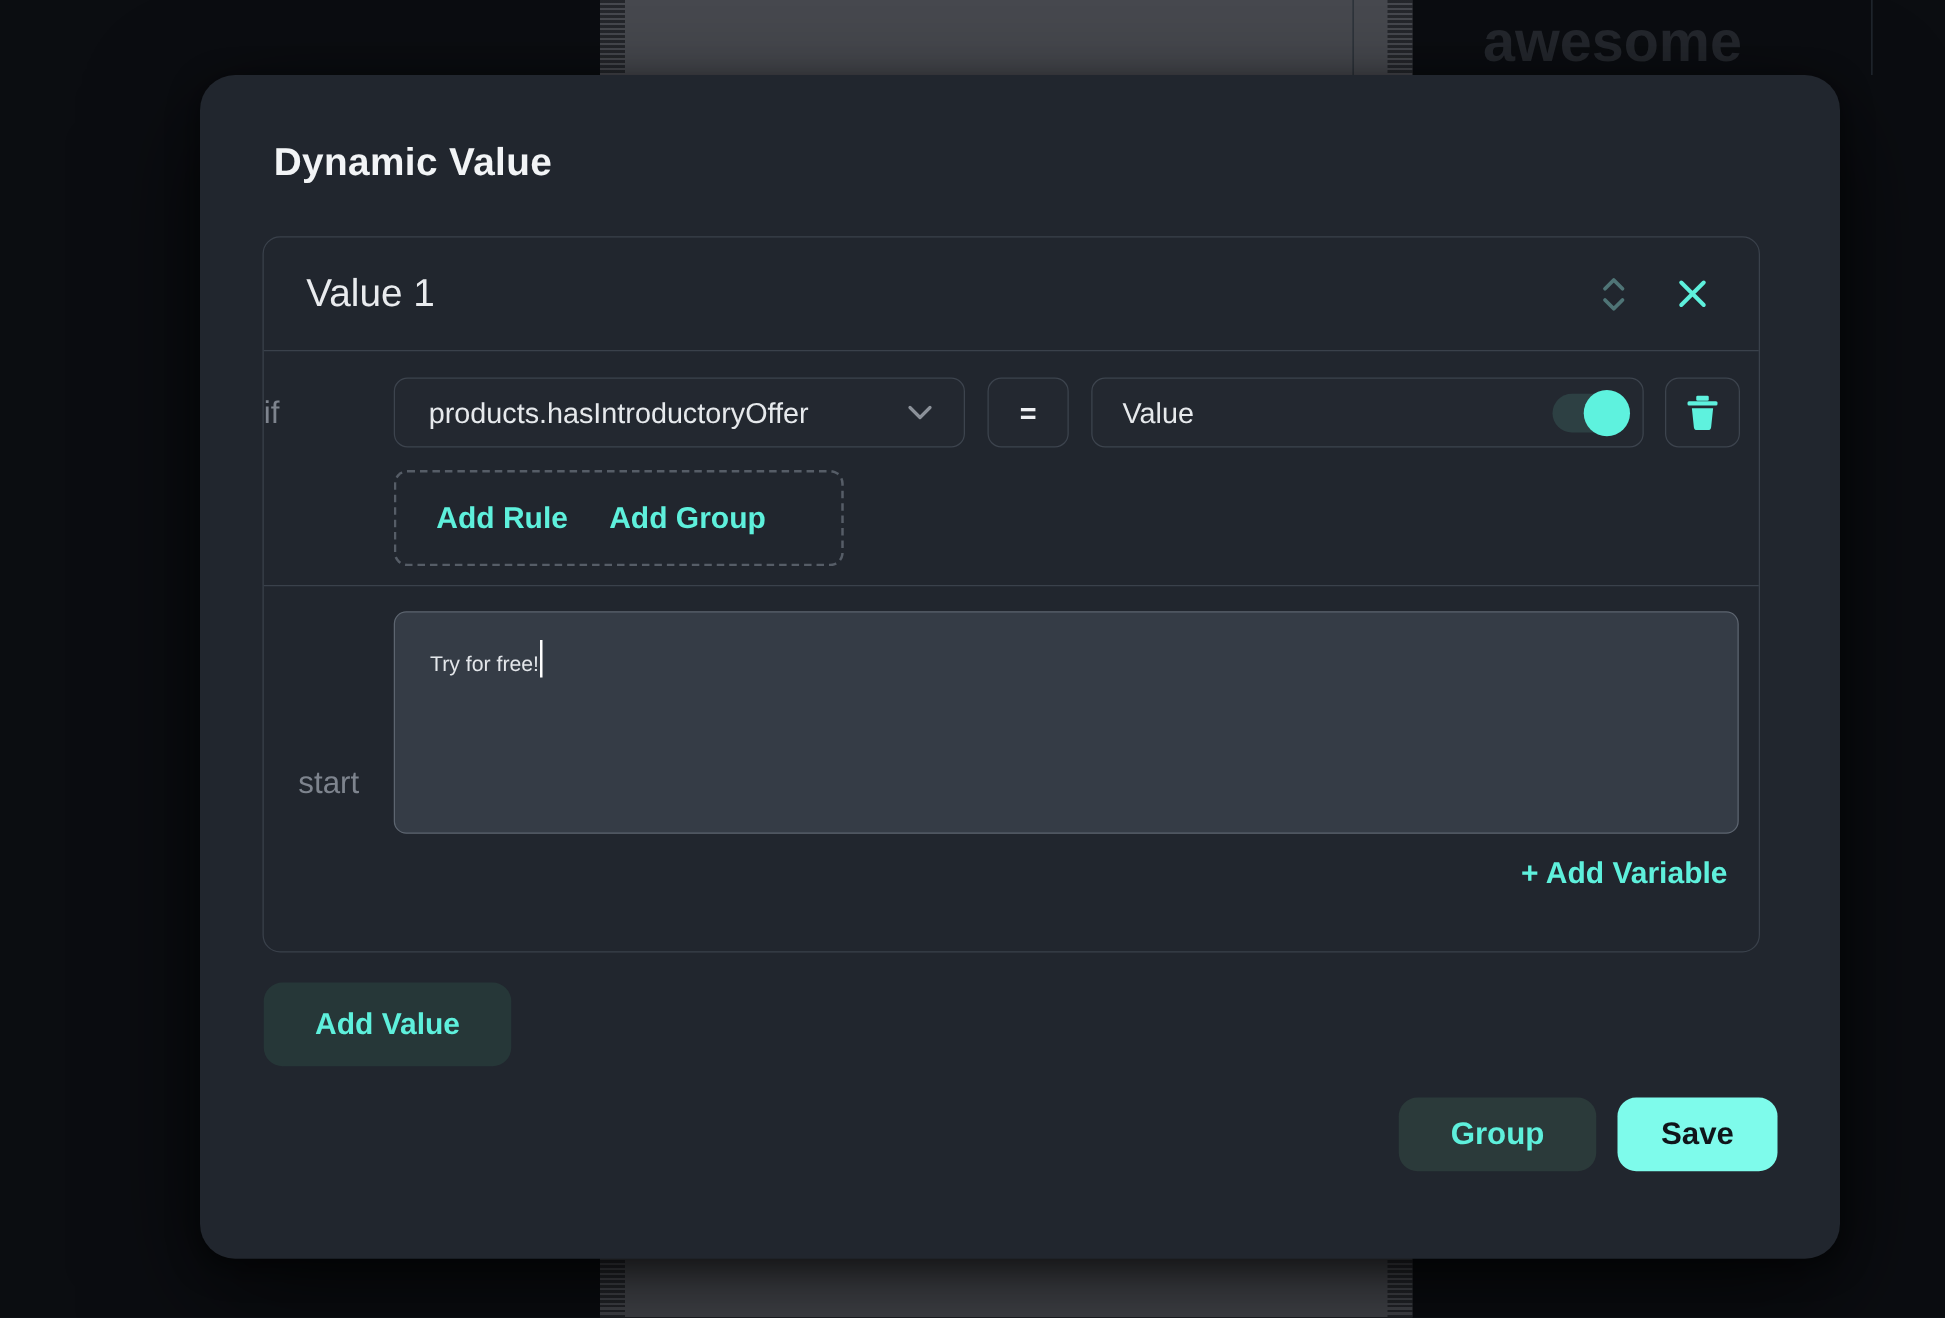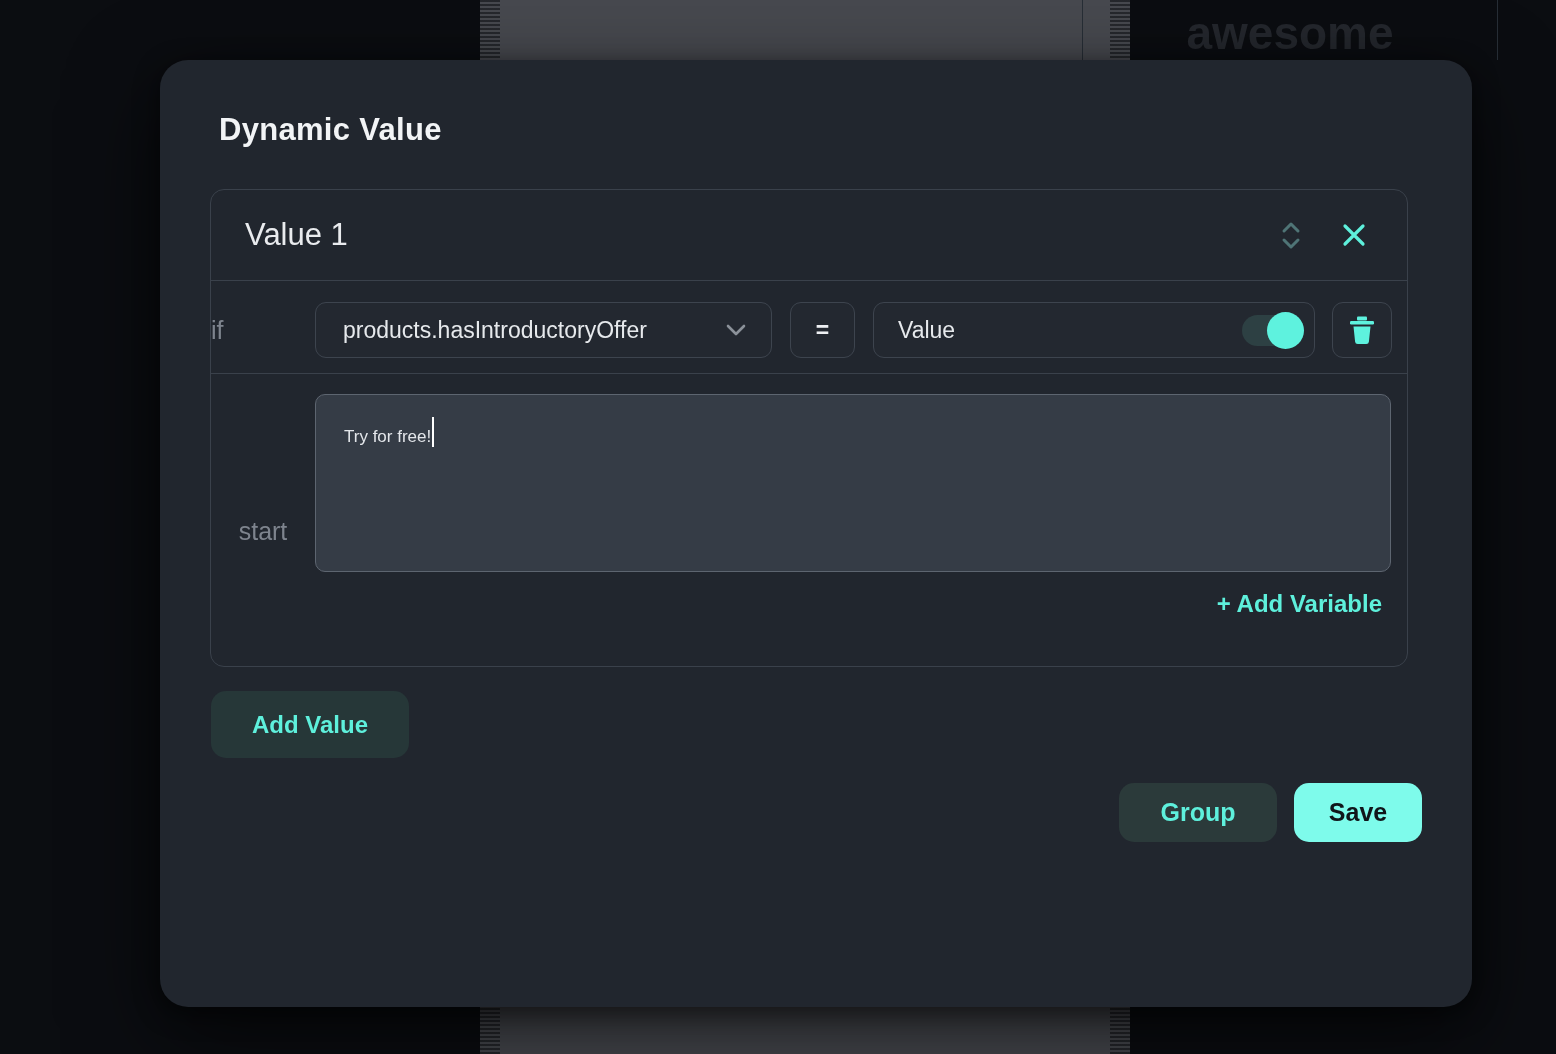--- a/index.html
+++ b/index.html
@@ -149,20 +149,24 @@
             </div>
           </div>
           <button class="trash-btn">
             <svg width="30" height="32" viewBox="0 0 30 32">
               <rect x="3" y="7" width="24" height="3.4" rx="1.2" fill="#5ef2de"></rect>
               <rect x="10" y="2.5" width="10" height="4" rx="1" fill="#5ef2de"></rect>
               <path d="M6.5 12.5 h17 l-1.6 15.2 a2.6 2.6 0 0 1 -2.6 2.3 h-8.6 a2.6 2.6 0 0 1 -2.6 -2.3 z" fill="#5ef2de"></path>
             </svg>
           </button>
         </div>
+        <div class="add-box">
+          <button class="add-link">Add Rule</button>
+          <button class="add-link">Add Group</button>
+        </div>
       </div>
 
       <div class="then-section">
         <div class="then-row">
           <div class="then-label-col">
             <span class="cond-label">start</span>
           </div>
           <div class="then-textarea"><span>Try for free!</span><span class="caret"></span></div>
         </div>
         <div class="add-var-row">

